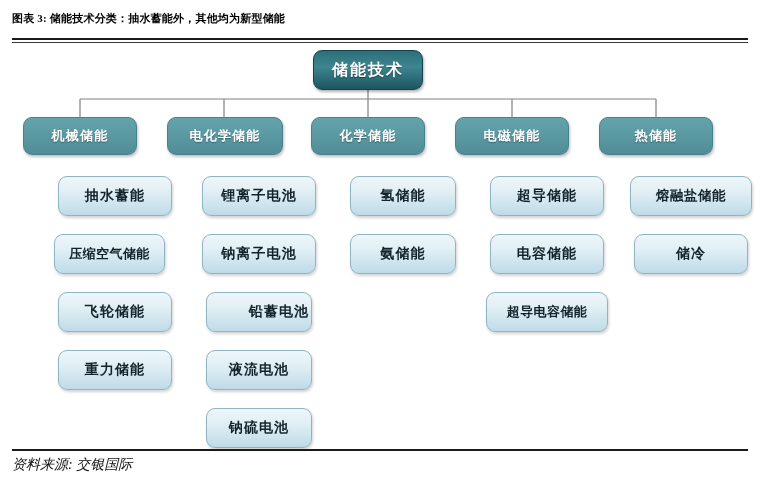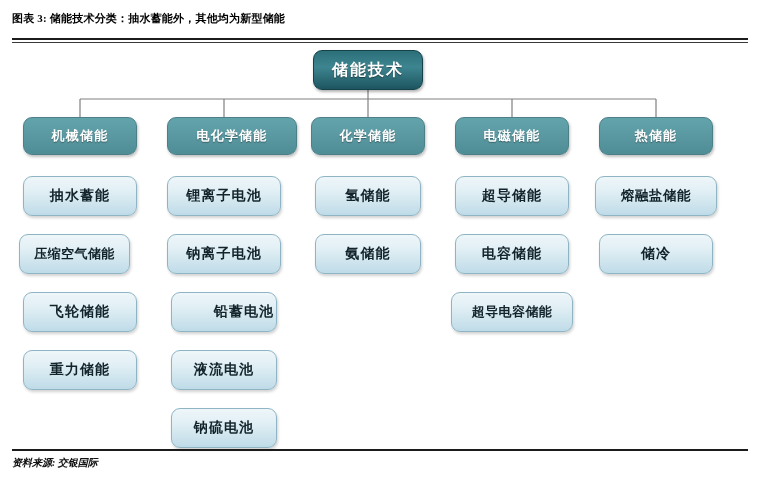--- a/index.html
+++ b/index.html
@@ -49,22 +49,22 @@
     left: 12px;
     top: 449px;
     width: 736px;
     height: 0;
     border-top: 2px solid #1b1b1b;
   }
   .source {
     position: absolute;
     left: 12px;
     top: 456px;
-    font-size: 10px;
-    font-weight: bold;
+    font-size: 14px;
+    font-weight: normal;
     font-style: italic;
     color: #111111;
     white-space: nowrap;
   }
 
   
   .canvas {
     position: absolute;
     left: 0;
     top: 0;
@@ -119,20 +119,21 @@
 
   .node-leaf {
     border-radius: 9px;
     border: 1px solid #8fb5c4;
     background: linear-gradient(180deg, #eef6f9 0%, #e2f0f5 35%, #bfdbe8 100%);
     color: #12232b;
     font-size: 14px;
     font-weight: bold;
     letter-spacing: 1.1px;
     box-shadow: 1px 2px 3px rgba(0,0,0,0.18);
+    margin-left: 35px;
   }
 </style>
 </head>
 <body>
 
 <div class="fig-title">图表 3: 储能技术分类：抽水蓄能外，其他均为新型储能</div>
 <div class="rule-top"></div>
 <div class="rule-top-thin"></div>
 
 <div class="canvas">
@@ -150,21 +151,21 @@
     <line x1="656" y1="99" x2="656" y2="117" stroke="#808080" stroke-width="1.2"></line>
   </svg>
 
   <div class="node node-root" style="left:313px; top:50px; width:110px; height:40px;">
     <span>储能技术</span>
   </div>
 
   <div class="node node-head" style="left:23px; top:117px; width:114px; height:38px;">
     <span>机械储能</span>
   </div>
-  <div class="node node-head" style="left:167px; top:117px; width:130px; height:38px;">
+  <div class="node node-head" style="left:167px; top:117px; width:116px; height:38px;">
     <span>电化学储能</span>
   </div>
   <div class="node node-head" style="left:311px; top:117px; width:114px; height:38px;">
     <span>化学储能</span>
   </div>
   <div class="node node-head" style="left:455px; top:117px; width:114px; height:38px;">
     <span>电磁储能</span>
   </div>
   <div class="node node-head" style="left:599px; top:117px; width:114px; height:38px;">
     <span>热储能</span>

